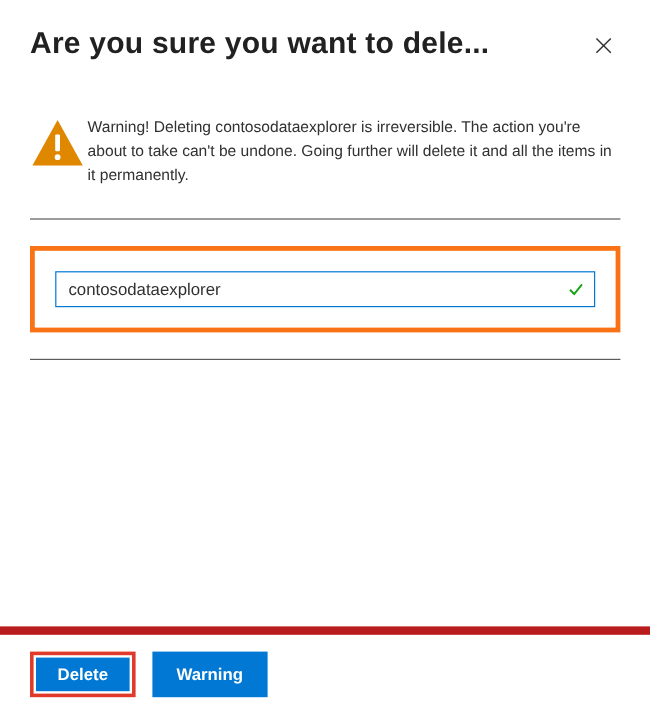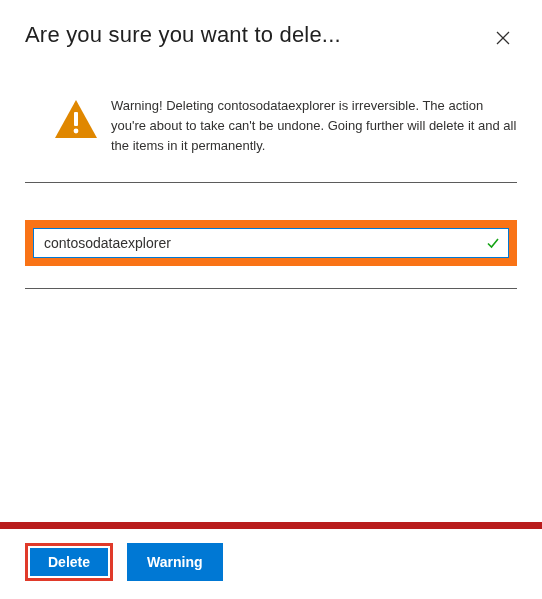--- a/index.html
+++ b/index.html
@@ -11,64 +11,63 @@
       position: relative;
       color: #323130;
     }
     .header {
       display: flex;
       align-items: flex-start;
       justify-content: space-between;
       padding: 22px 28px 8px 25px;
     }
     .title {
-      font-size: 22px;
-      font-weight: 400;
+      font-size: 25px;
+      font-weight: 700;
       color: #212121;
       white-space: nowrap;
       overflow: hidden;
       text-overflow: ellipsis;
       max-width: 430px;
       letter-spacing: 0.2px;
     }
     .close-btn {
       cursor: pointer;
       font-size: 18px;
       color: #323130;
       padding: 4px;
       line-height: 1;
       margin-top: 4px;
     }
     .warning-row {
       display: flex;
       align-items: flex-start;
       padding: 36px 25px 16px 25px;
-      gap: 12px;
-      margin-left: 28px;
+      gap: 2px;
     }
     .warning-icon {
       flex-shrink: 0;
       width: 46px;
       height: 42px;
       margin-top: 2px;
     }
     .warning-text {
       font-size: 13px;
       line-height: 20px;
       color: #323130;
     }
     .divider {
       border: none;
       border-top: 1px solid #5b5b5b;
       margin: 10px 25px 0 25px;
     }
     .input-wrap {
-      margin: 37px 25px 0 25px;
-      border: 8px solid #f97316;
-      padding: 0;
+      margin: 22px 25px 0 25px;
+      border: 4px solid #f97316;
+      padding: 17px;
     }
     .input-inner {
       border: 1px solid #0078d4;
       display: flex;
       align-items: center;
       padding: 0 8px 0 10px;
       height: 30px;
       position: relative;
     }
     .conf-input {

